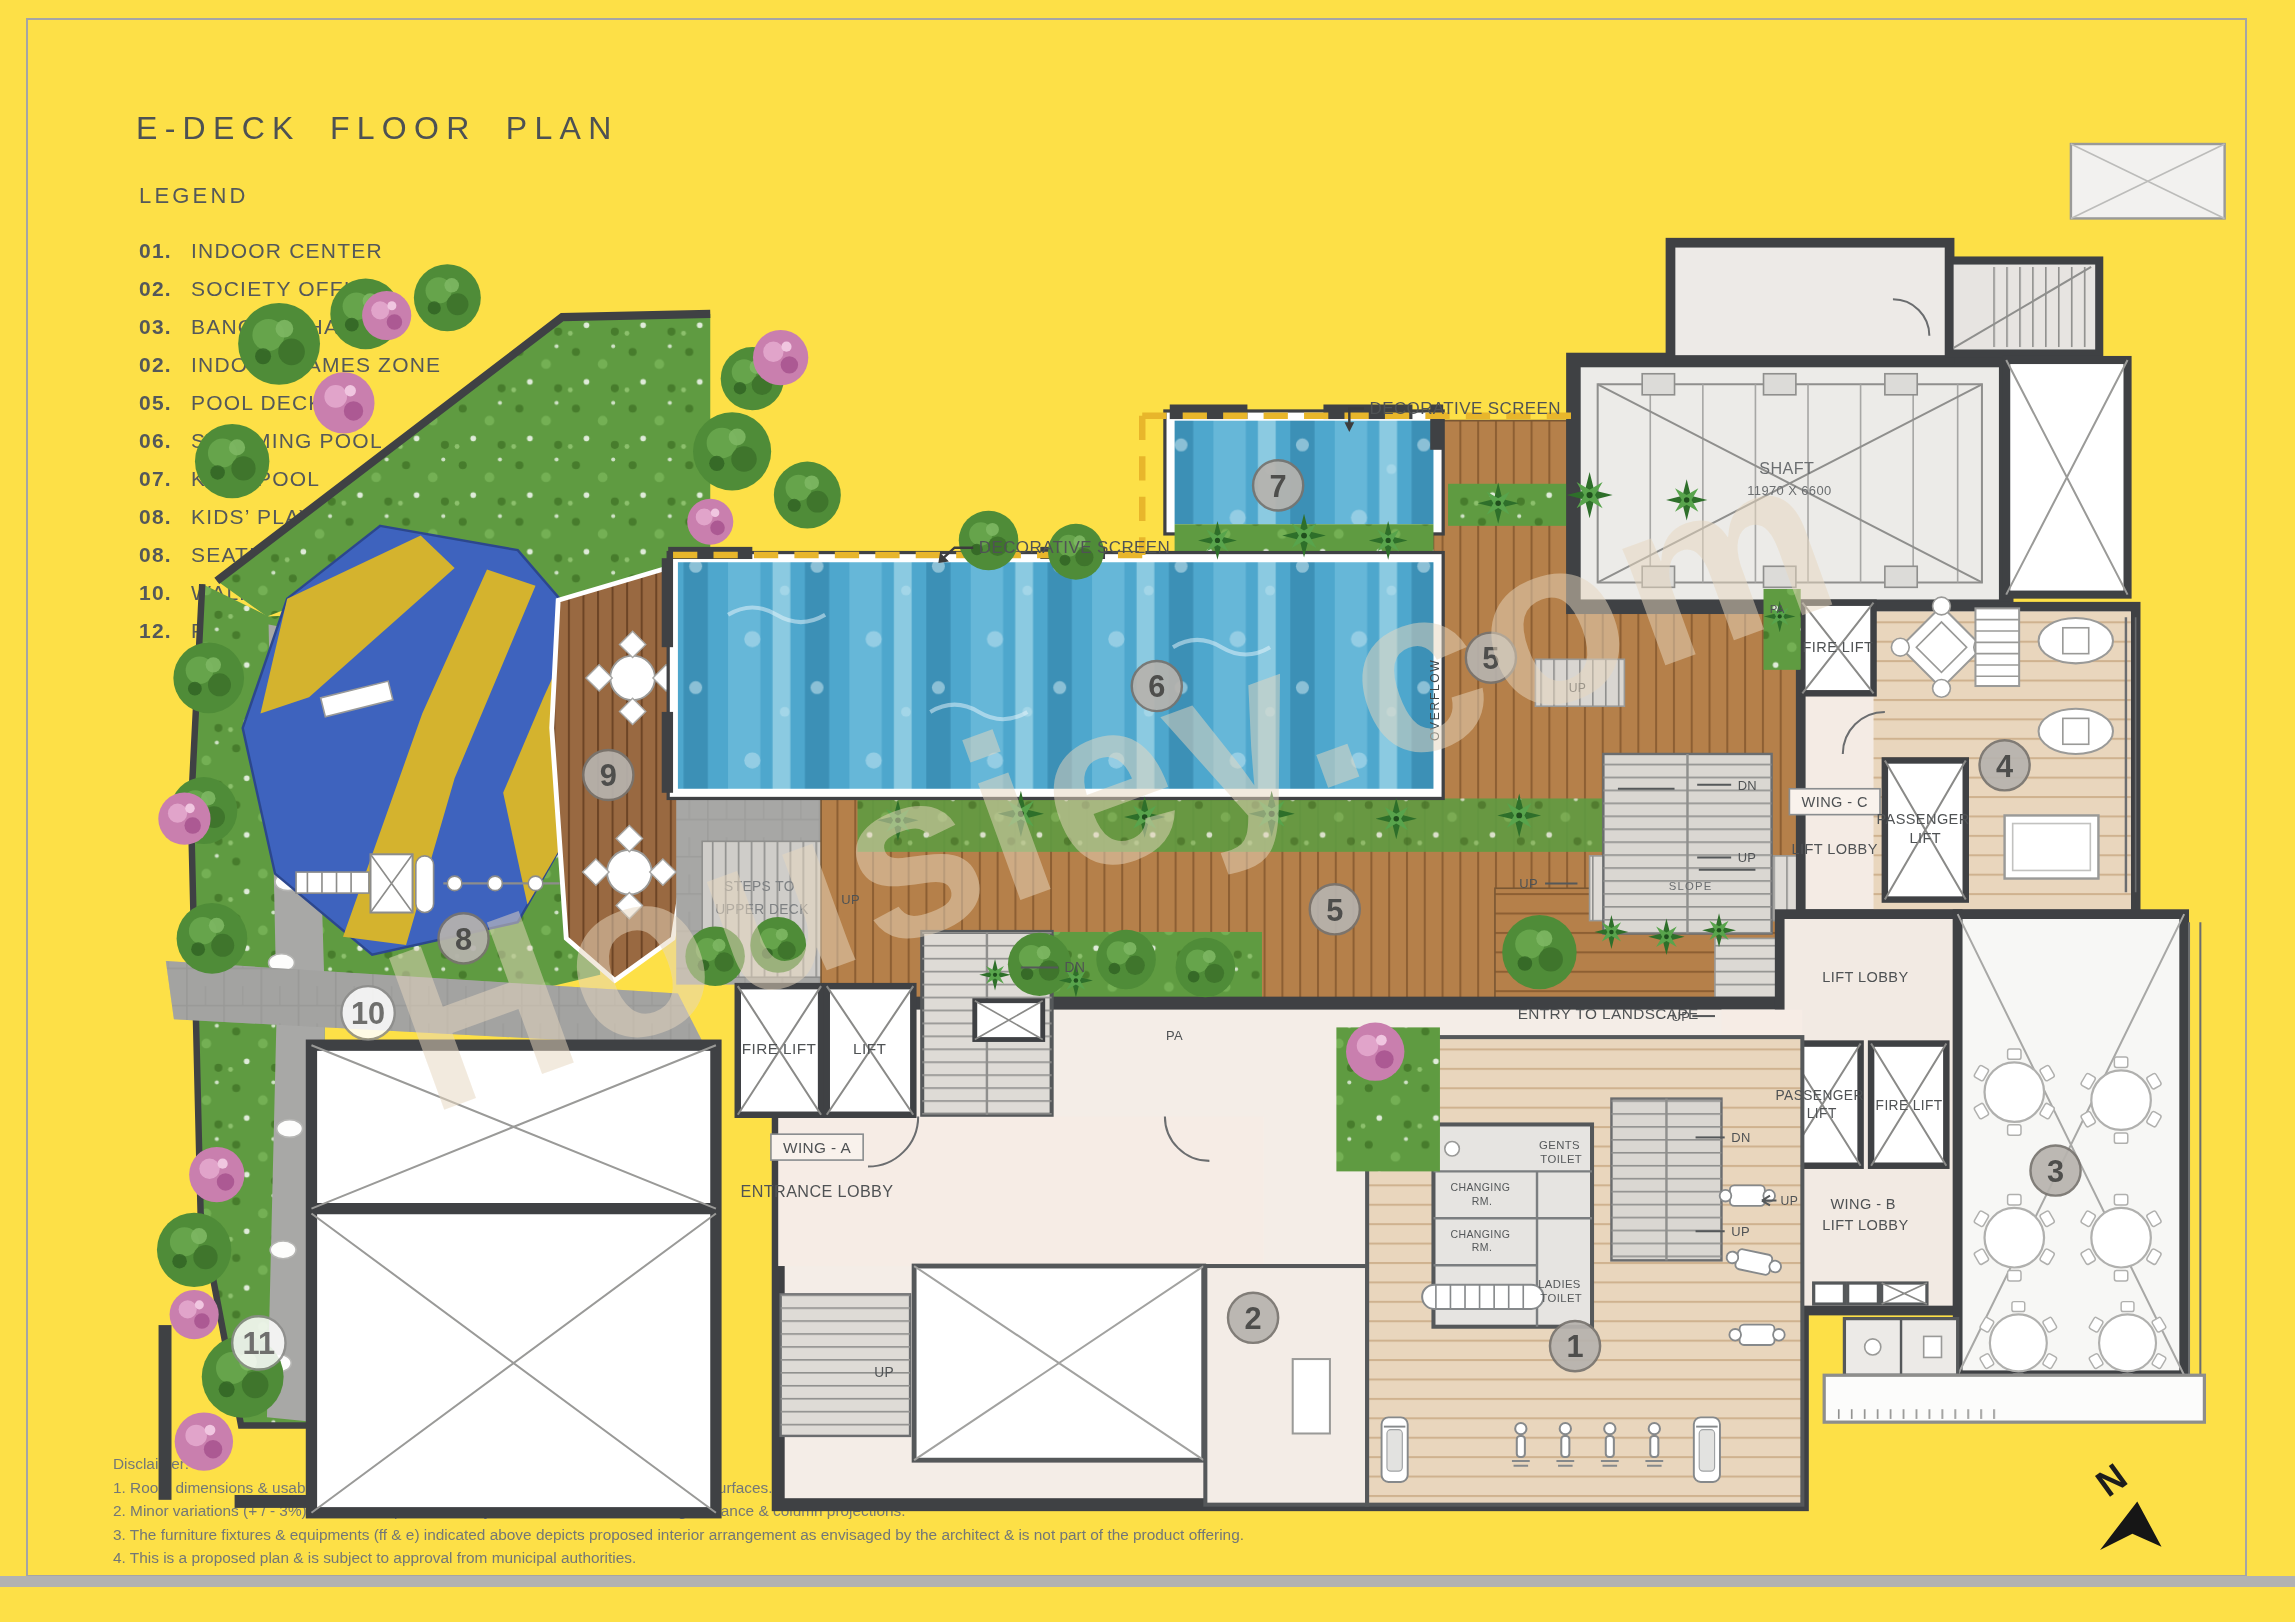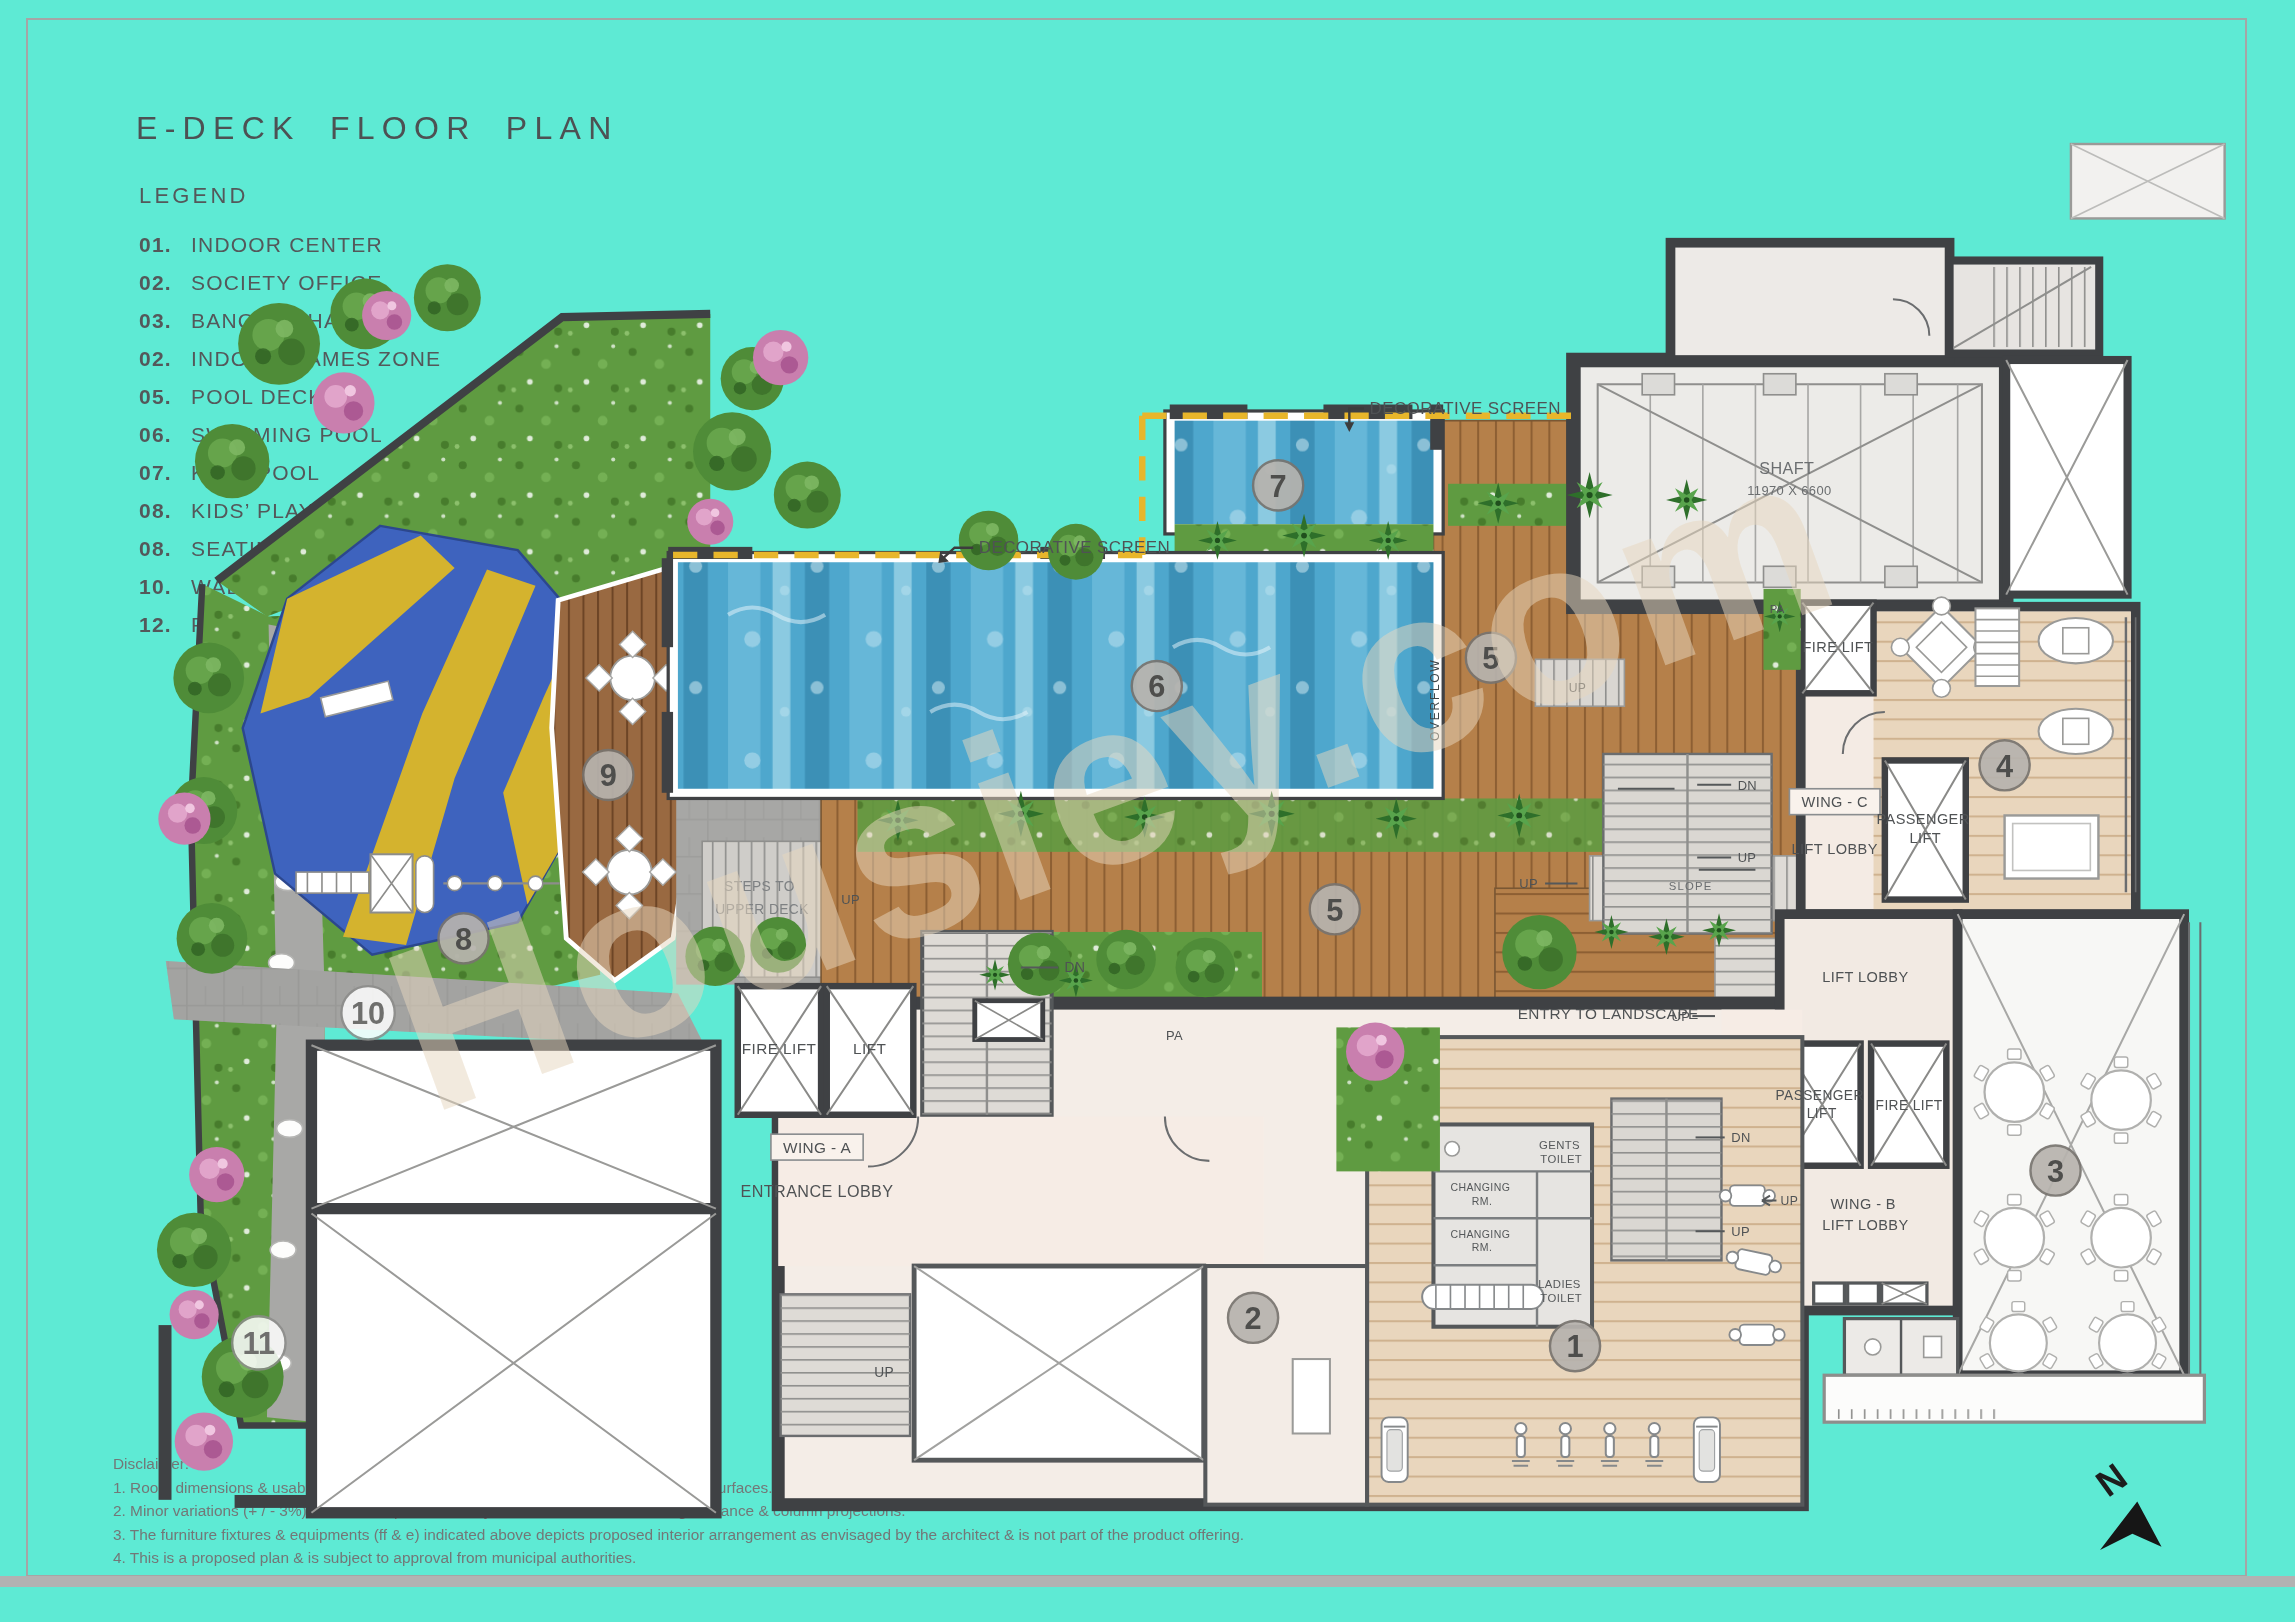--- a/index.html
+++ b/index.html
@@ -1,24 +1,24 @@
 <!DOCTYPE html>
 <html style="font-size:13px"><head>
 <meta charset="utf-8">
 <style>
   html,body{margin:0;padding:0;background:#e9e9e9;}
-  .page{position:relative;width:2295px;height:1622px;background:#5eead4;overflow:hidden;
+  .page{position:relative;width:2295px;height:1622px;background:#fde047;overflow:hidden;
         font-family:"Liberation Sans",sans-serif;}
   .frame{position:absolute;left:26px;top:18px;width:2217px;height:1555px;
          border:2.4px solid #a5a5a5;pointer-events:none;}
   .bottom-bar{position:absolute;left:0;top:1576px;width:2295px;height:11.3px;background:#b2b2b2;}
   .title{position:absolute;left:136px;top:110px;font-size:32px;letter-spacing:7.3px;word-spacing:13px;
          color:#4d5153;font-weight:400;}
   .legend{position:absolute;left:139px;top:183px;color:#54585a;}
-  .legend .hd{font-size:22px;letter-spacing:3.2px;margin-bottom:17px;}
+  .legend .hd{font-size:22px;letter-spacing:3.2px;margin-bottom:23px;}
   .lg-row{display:flex;font-size:21px;letter-spacing:1.2px;line-height:38px;}
   .lg-row .n{width:52px;flex:none;font-weight:bold;}
   .disc{position:absolute;left:113px;top:1452px;color:#737777;font-size:15.4px;line-height:23.5px;}
   svg text{font-family:"Liberation Sans",sans-serif;}
 </style>
 </head>
 <body>
 
 <div class="page">
 

